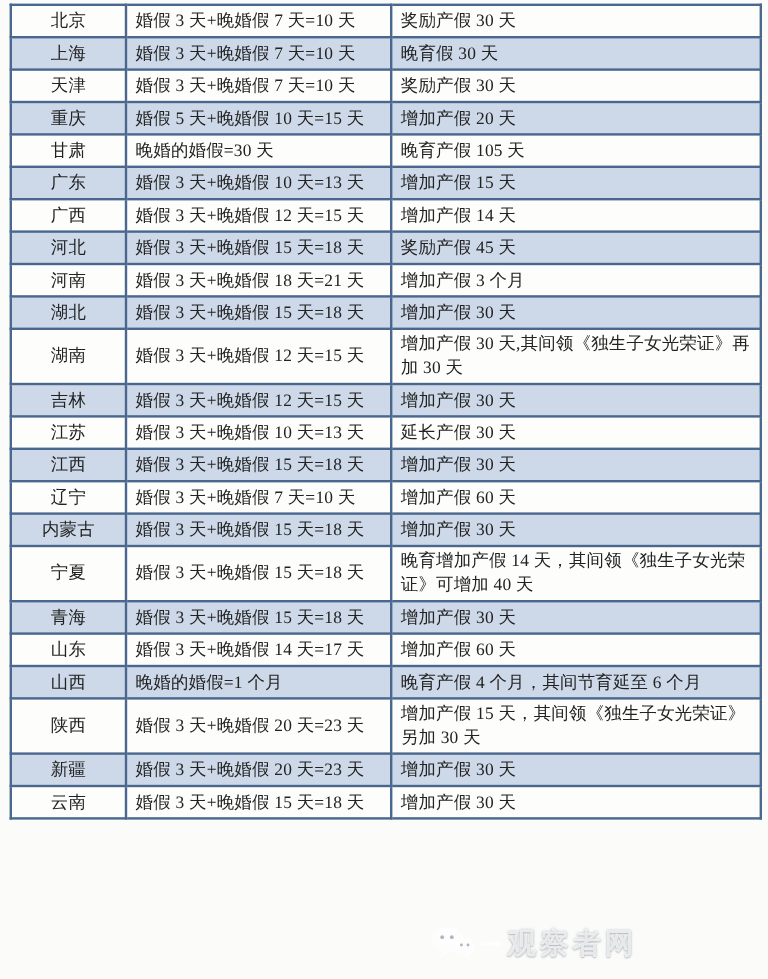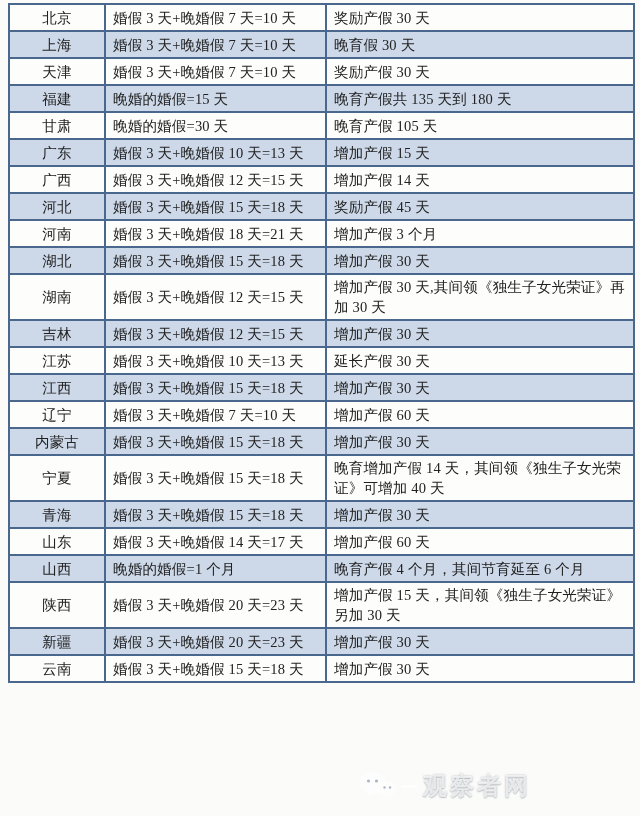--- a/index.html
+++ b/index.html
@@ -92,23 +92,23 @@
       <td class="cell-province">上海</td>
       <td class="cell-marriage">婚假 3 天+晚婚假 7 天=10 天</td>
       <td class="cell-maternity">晚育假 30 天</td>
     </tr>
         <tr>
       <td class="cell-province">天津</td>
       <td class="cell-marriage">婚假 3 天+晚婚假 7 天=10 天</td>
       <td class="cell-maternity">奖励产假 30 天</td>
     </tr>
         <tr>
-      <td class="cell-province">福建</td>
-      <td class="cell-marriage">晚婚的婚假=15 天</td>
-      <td class="cell-maternity">晚育产假共 135 天到 180 天</td>
+      <td class="cell-province">重庆</td>
+      <td class="cell-marriage">婚假 5 天+晚婚假 10 天=15 天</td>
+      <td class="cell-maternity">增加产假 20 天</td>
     </tr>
         <tr>
       <td class="cell-province">甘肃</td>
       <td class="cell-marriage">晚婚的婚假=30 天</td>
       <td class="cell-maternity">晚育产假 105 天</td>
     </tr>
         <tr>
       <td class="cell-province">广东</td>
       <td class="cell-marriage">婚假 3 天+晚婚假 10 天=13 天</td>
       <td class="cell-maternity">增加产假 15 天</td>

